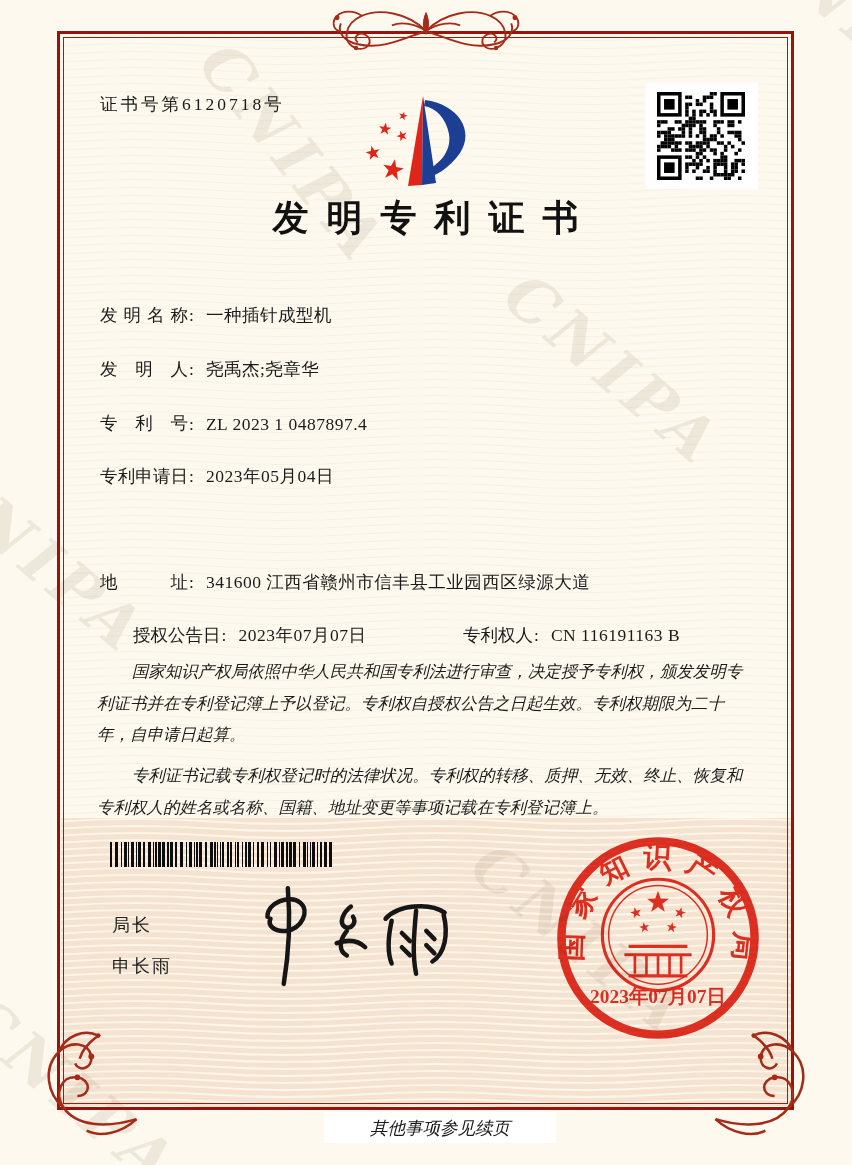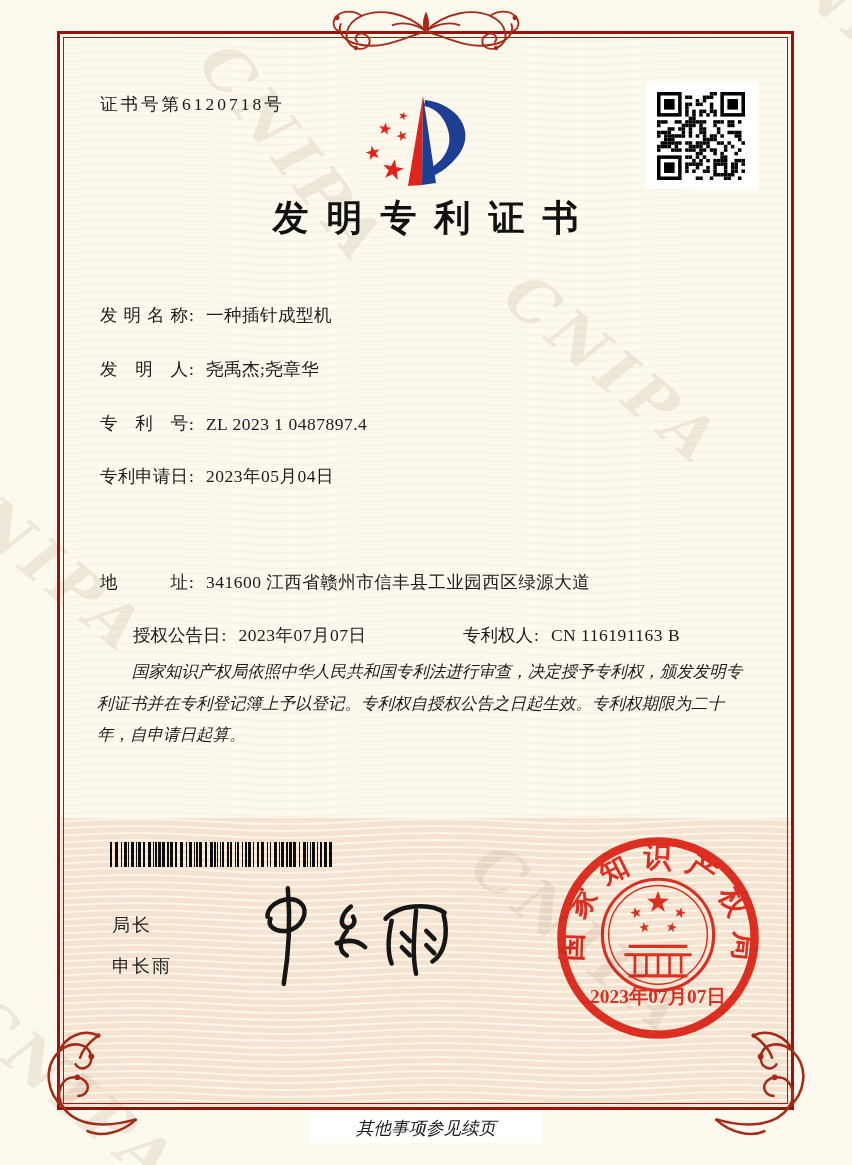--- a/index.html
+++ b/index.html
@@ -52,21 +52,21 @@
 
   .officer{position:absolute;left:112px;top:913px;font-family:"Liberation Sans","DejaVu Sans",sans-serif;
            font-size:18px;letter-spacing:2px;font-weight:500;color:#222;}
   .officer .name{display:block;margin-top:17px;}
   .signature{position:absolute;left:233px;top:878px;width:242px;height:112px;}
 
   .seal{position:absolute;left:553px;top:833px;width:210px;height:210px;z-index:4;opacity:0.95;
         mix-blend-mode:multiply;}
 
   .pageinfo{position:absolute;left:57px;top:1069px;width:737px;text-align:center;font-size:15.5px;}
-  .contbox{position:absolute;left:310px;top:1112px;width:232px;height:31px;background:#ffffff;
+  .contbox{position:absolute;left:324px;top:1112px;width:232px;height:31px;background:#ffffff;
            display:flex;align-items:center;justify-content:center;font-style:italic;
            font-family:Liberation Mono, monospace;font-size:17.5px;z-index:3;}
 </style>
 </head>
 <body>
 
 <div id="page">
 
   <svg class="tex waves-faint">
     <defs>
@@ -382,20 +382,21 @@
     </div>
     <div class="fieldrow" style="top:623px;width:660px;margin-left:33px;">
       <span>授权公告日</span><span class="fcolon">:</span><span class="fvalue">2023年07月07日</span>
       <span class="grant2">
         <span>专利权人</span><span class="fcolon">:</span><span class="fvalue">CN 116191163 B</span>
       </span>
     </div>
 
     <div class="paras">
       <p>国家知识产权局依照中华人民共和国专利法进行审查，决定授予专利权，颁发发明专利证书并在专利登记簿上予以登记。专利权自授权公告之日起生效。专利权期限为二十年，自申请日起算。</p>
+      <p>专利证书记载专利权登记时的法律状况。专利权的转移、质押、无效、终止、恢复和专利权人的姓名或名称、国籍、地址变更等事项记载在专利登记簿上。</p>
     </div>
 
     <div class="barcode" id="barcode">
         <div style="width: 2px; margin-right: 3px;"></div>
         <div style="width: 3px; margin-right: 3px;"></div>
         <div style="width: 1px; margin-right: 2px;"></div>
         <div style="width: 3px; margin-right: 1px;"></div>
         <div style="width: 1px; margin-right: 2px;"></div>
         <div style="width: 3px; margin-right: 2px;"></div>
         <div style="width: 1px; margin-right: 1px;"></div>

